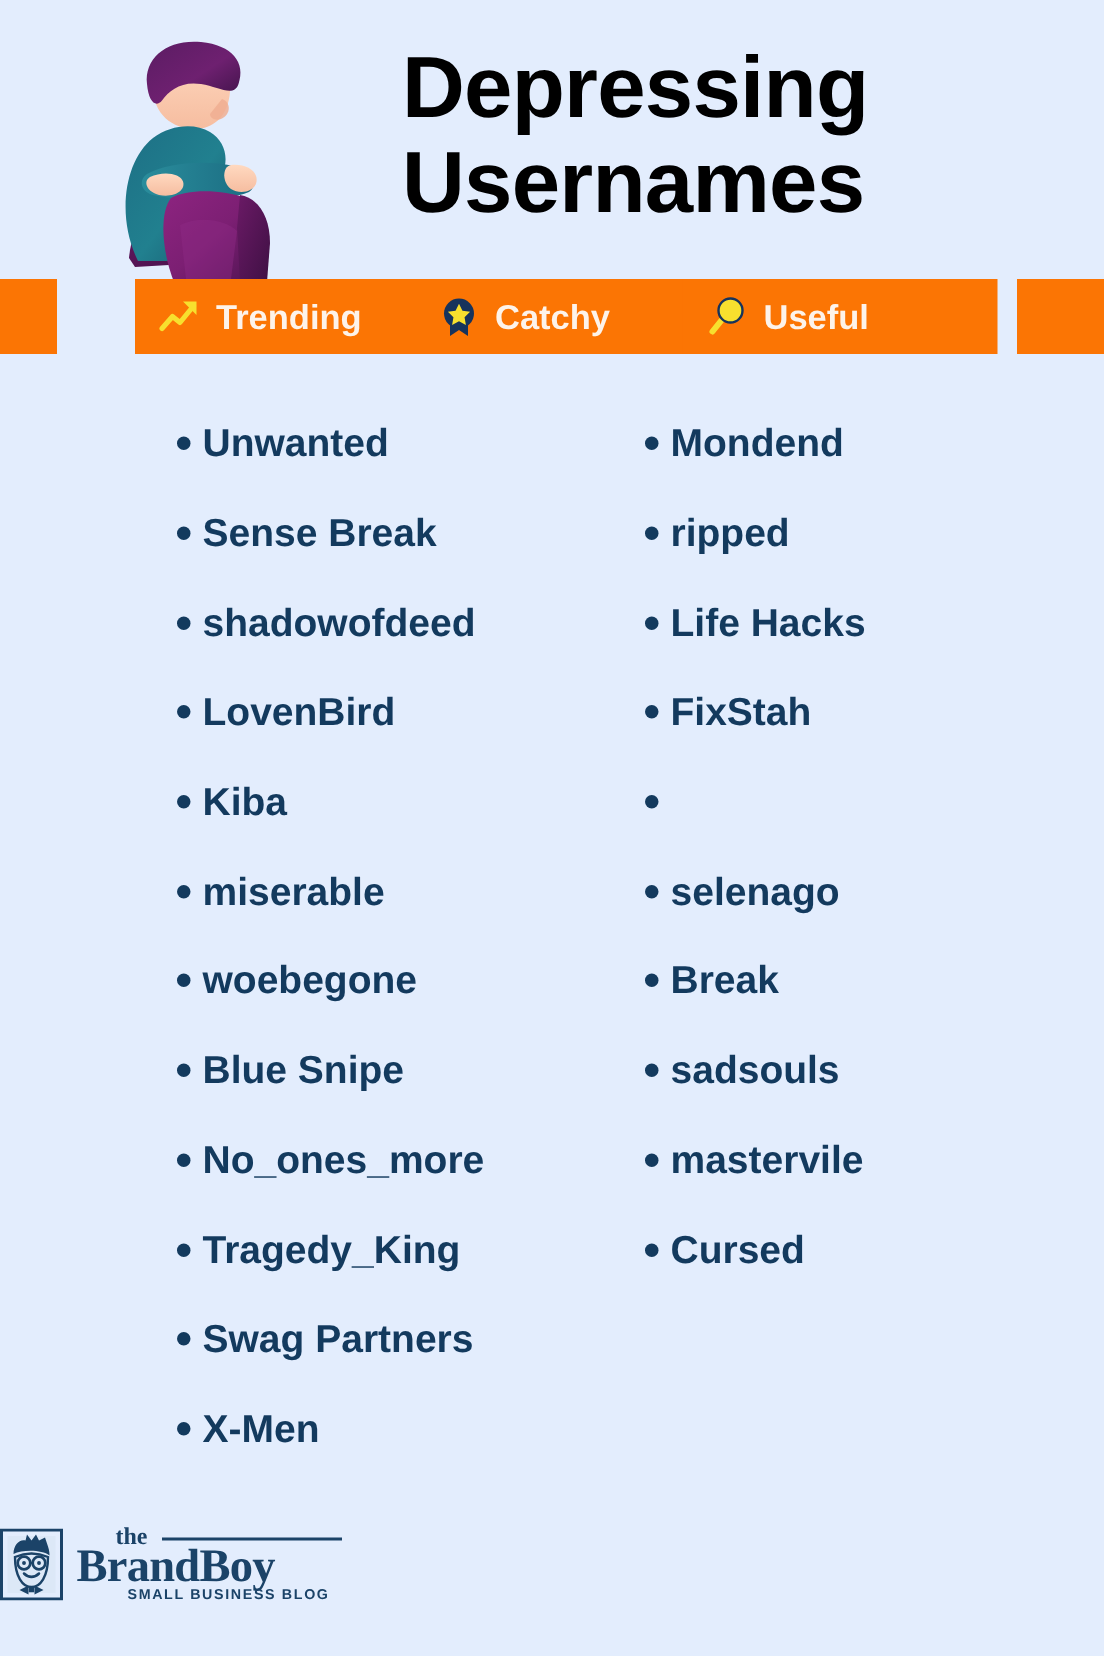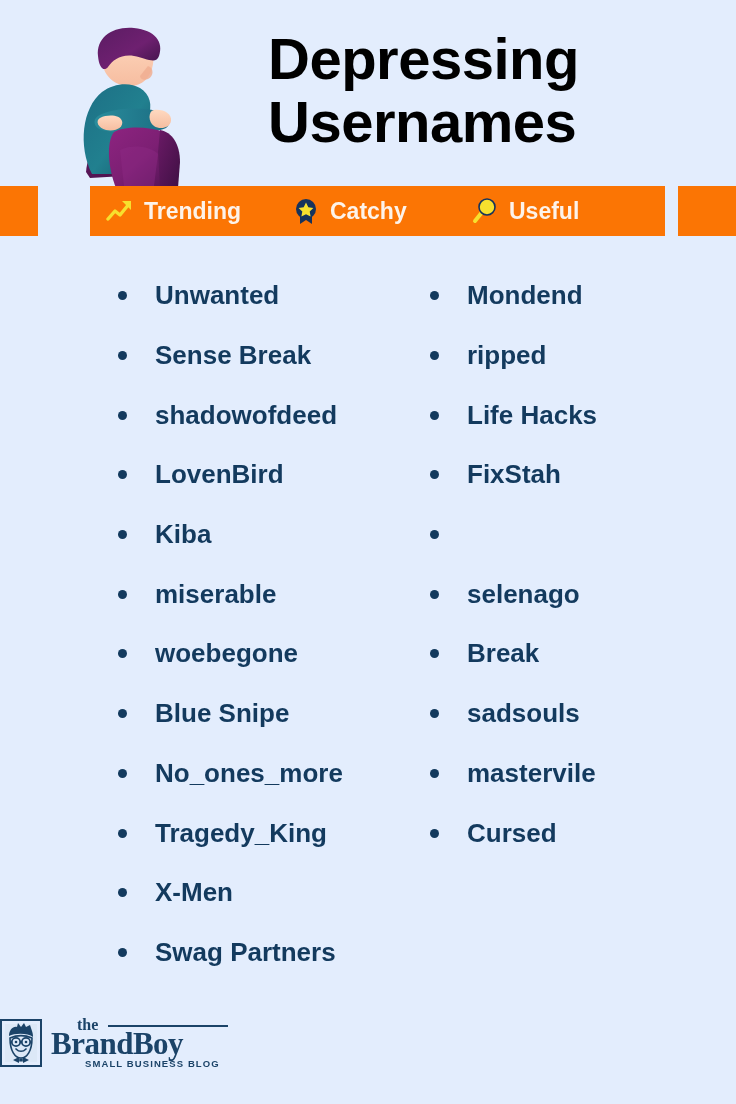--- a/index.html
+++ b/index.html
@@ -101,21 +101,21 @@
     padding-left: 0;
   }
 
   #col-left  { padding-left: 118px; }
   #col-right { padding-left: 62px; }
 
   .list-item {
     height: 59.7px;
     display: flex;
     align-items: center;
-    gap: 28px;
+    gap: 8px;
     text-align: right;
   }
 
   .bullet {
     width: 9px;
     height: 9px;
     border-radius: 50%;
     background: #133a5e;
     flex: 0 0 9px;
   }
@@ -326,25 +326,25 @@
       <div class="list-item">
         <span class="bullet"></span>
         <span class="item-label">No_ones_more</span>
       </div>
       <div class="list-item">
         <span class="bullet"></span>
         <span class="item-label">Tragedy_King</span>
       </div>
       <div class="list-item">
         <span class="bullet"></span>
+        <span class="item-label">Swag Partners</span>
+      </div>
+      <div class="list-item">
+        <span class="bullet"></span>
         <span class="item-label">X-Men</span>
-      </div>
-      <div class="list-item">
-        <span class="bullet"></span>
-        <span class="item-label">Swag Partners</span>
       </div>
     </div>
   <div class="list-col" id="col-right">
       <div class="list-item">
         <span class="bullet"></span>
         <span class="item-label">Mondend</span>
       </div>
       <div class="list-item">
         <span class="bullet"></span>
         <span class="item-label">ripped</span>

